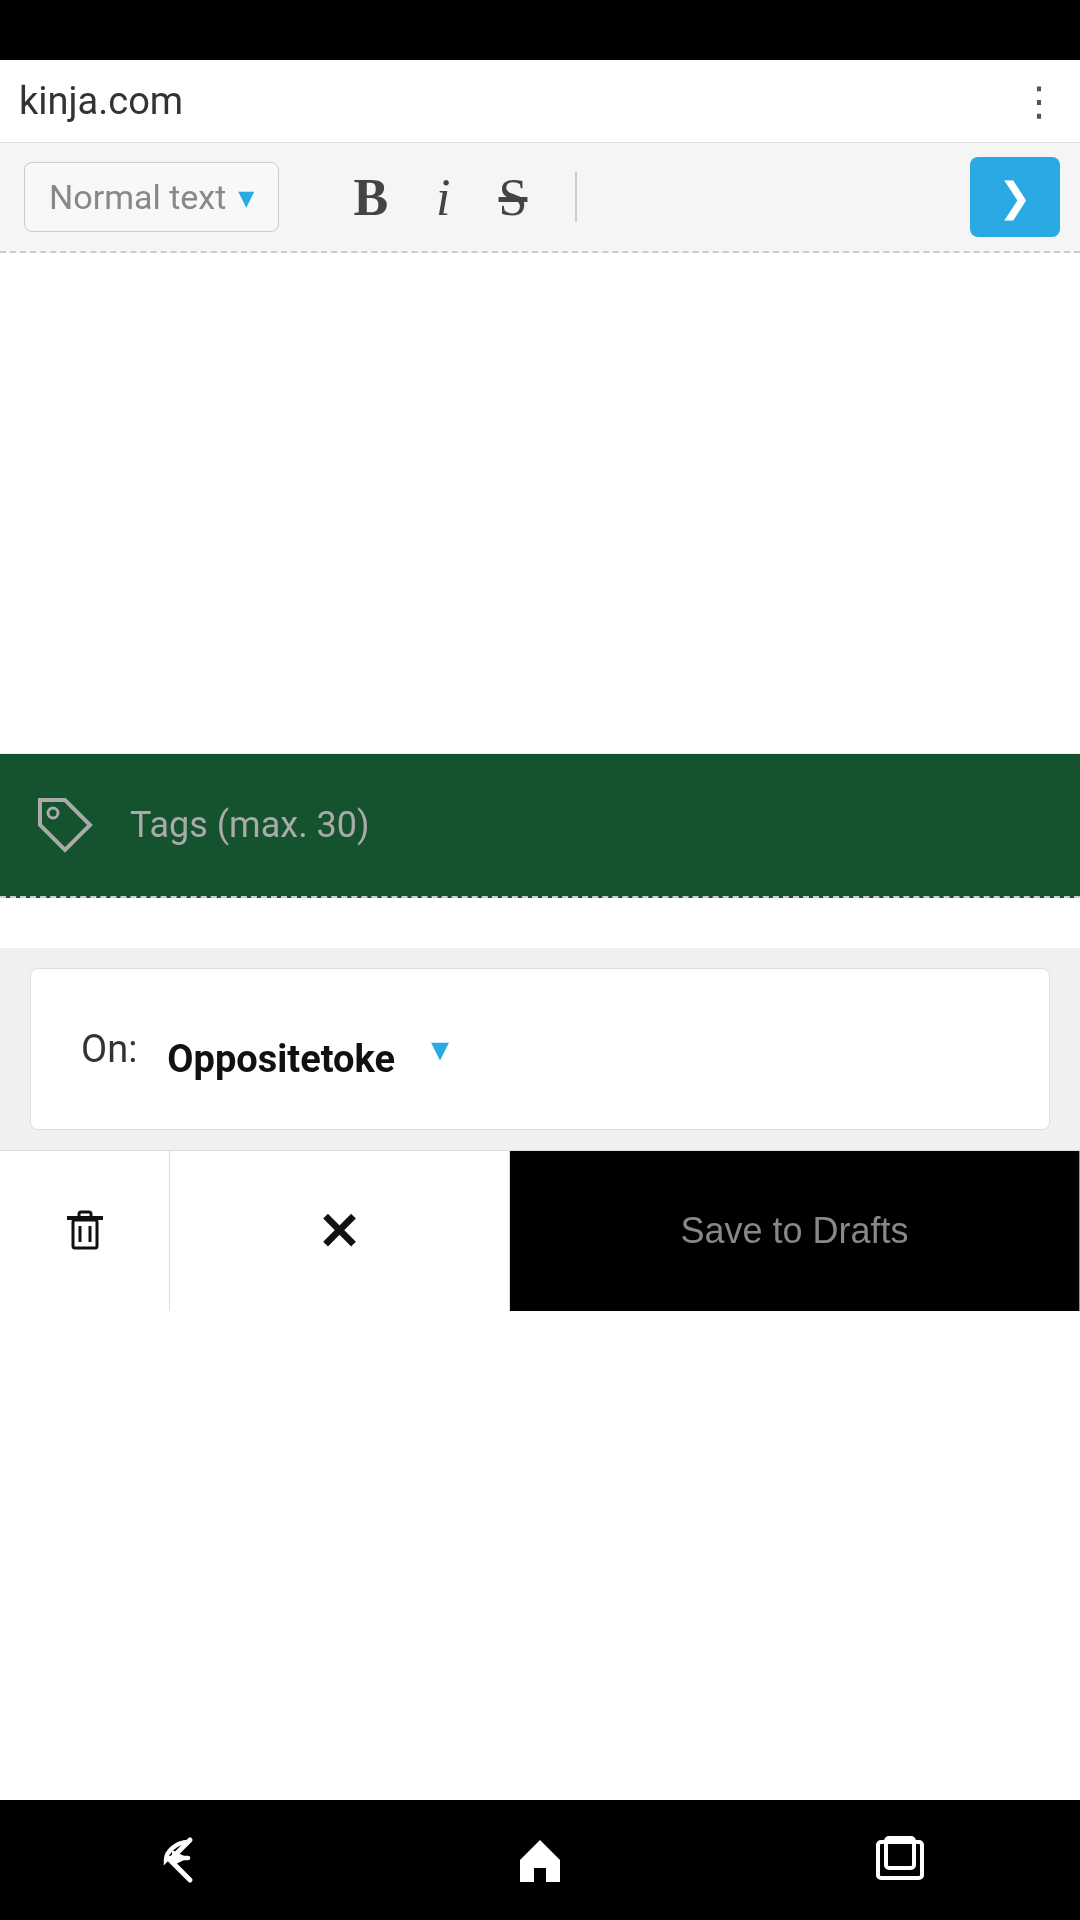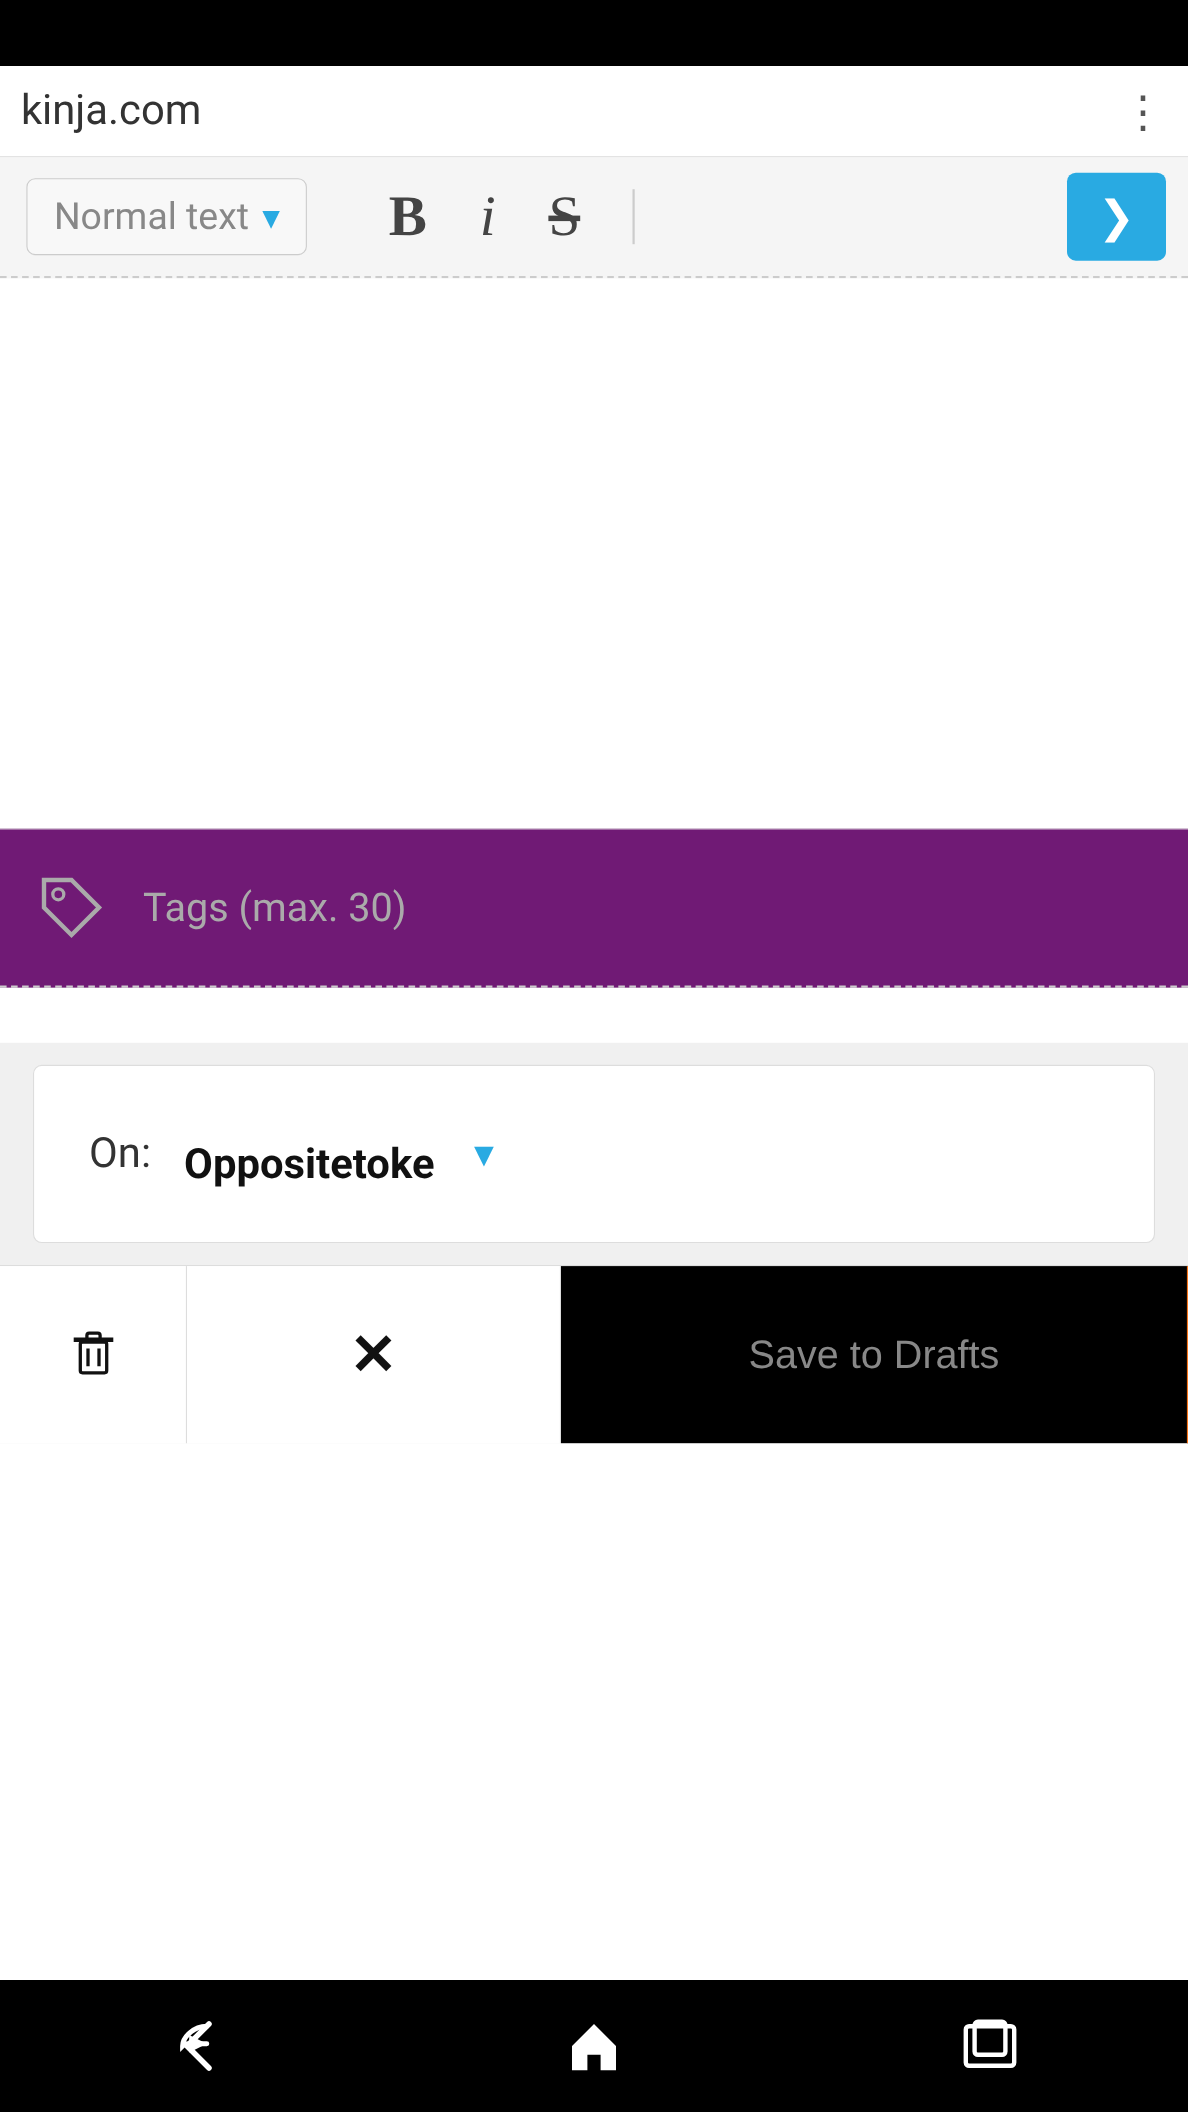--- a/index.html
+++ b/index.html
@@ -153,21 +153,21 @@
       width: 100%;
       background: #fff;
       flex: 1;
       min-height: 500px;
       padding: 30px;
     }
 
     
     .tags-area {
       width: 100%;
-      background: #701a75;
+      background: #14532d;
       padding: 36px 30px;
       display: flex;
       align-items: center;
       gap: 30px;
       border-top: 1px solid #eee;
       border-bottom: 2px dashed #ccc;
     }
 
     .tag-icon {
       width: 70px;

